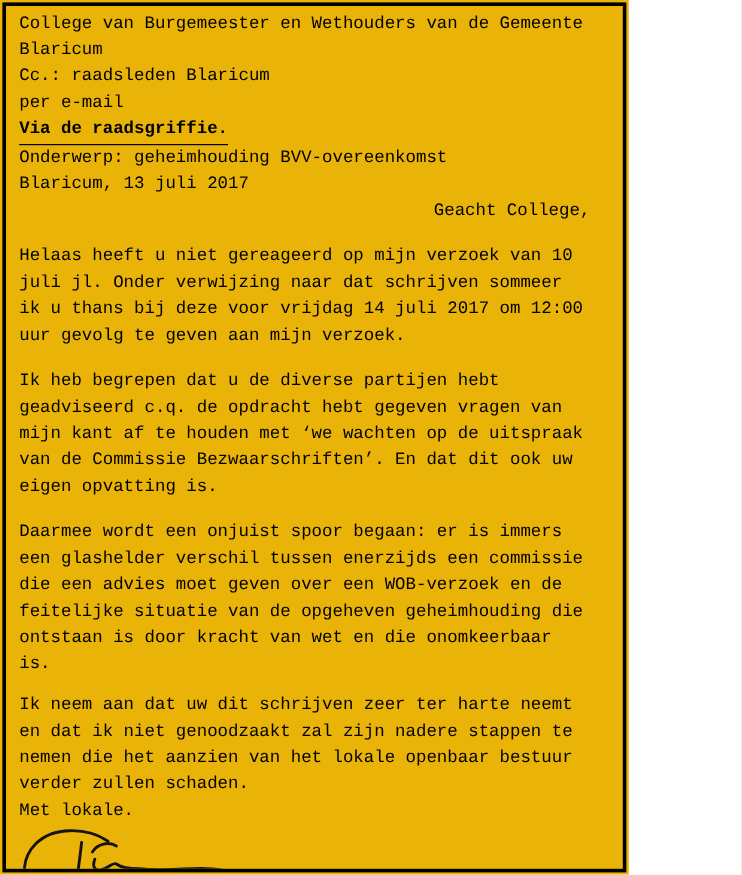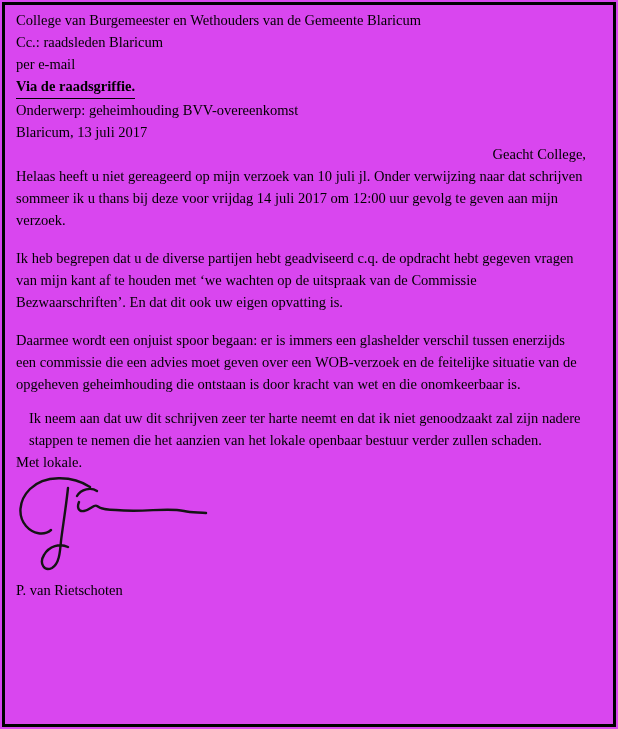--- a/index.html
+++ b/index.html
@@ -2,24 +2,24 @@
 <html lang="nl"><head>
 <meta charset="utf-8">
 <style>
   html, body {
     margin: 0;
     padding: 0;
     background: #ffffff;
   }
   .page {
     position: relative;
-    width: 618px;
+    width: 524px;
     height: 729px;
-    background: #d946ef;
-    font-family: Liberation Serif, serif;
+    background: #eab308;
+    font-family: Liberation Mono, monospace;
     color: #000000;
     overflow: hidden;
   }
   .sheet {
     position: absolute;
     left: 2px;
     top: 2px;
     right: 2px;
     bottom: 2px;
     border: 3px solid #000000;
@@ -36,24 +36,24 @@
   .via-row       { margin-top: 2px; text-align: left; padding-right: 20px; }
   .via {
     font-weight: bold;
     display: inline-block;
     border-bottom: 1.6px solid #000000;
     padding-bottom: 1px;
   }
   .subject       { margin-top: 20px; }
   .place-date    { margin-top: 18px; }
   .salutation    { margin-top: 34px; text-align: right; }
-  .para.p1       { }
+  .para.p1       { margin-top: 16px; }
   .para.p2       { margin-top: 16px; }
   .para.p3       { margin-top: 16px; }
-  .para.p4       { margin-top: 12px; margin-left: 13px; }
+  .para.p4       { margin-top: 12px; }
   .closing       { margin-top: 32px; }
   .signature {
     margin-top: 4px;
     margin-left: -6px;
     width: 200px;
     height: 106px;
   }
   .signature svg { display: block; }
   .signer        { margin-top: 2px; }
 </style>

